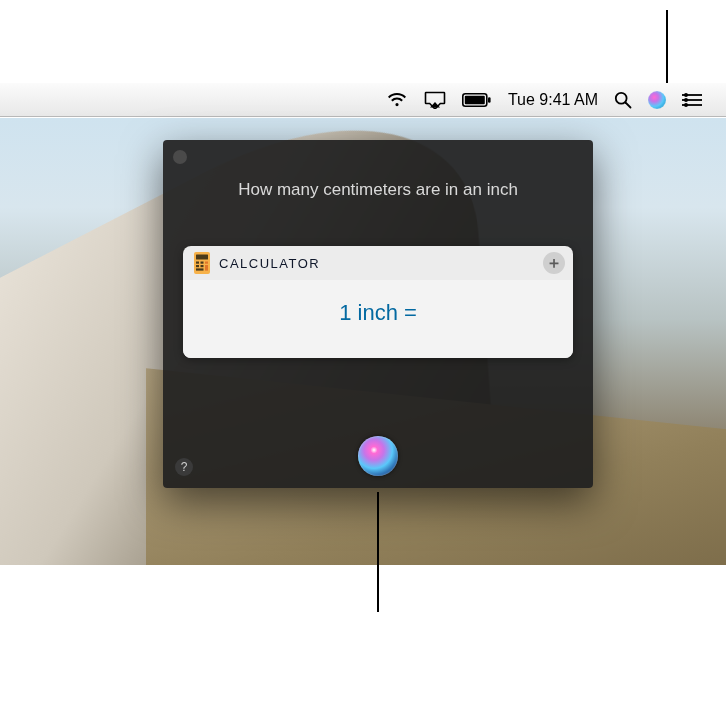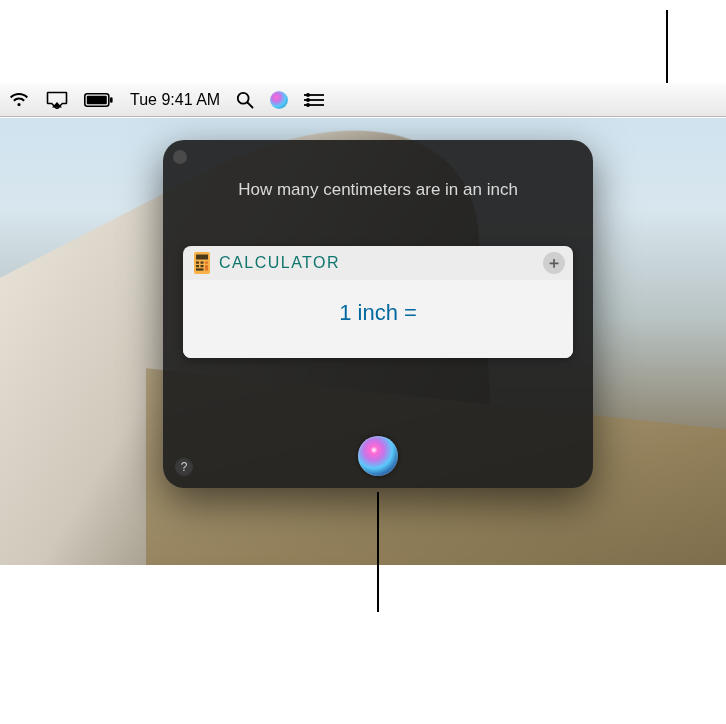--- a/index.html
+++ b/index.html
@@ -1,41 +1,41 @@
 <!DOCTYPE html>
 <html><head>
 <meta charset="utf-8">
 <style>
   html,body{margin:0;padding:0;width:726px;height:724px;background:#fff;font-family:-apple-system,"Helvetica Neue",Helvetica,Arial,sans-serif;overflow:hidden;}
   .canvas{position:relative;width:726px;height:724px;}
   
   .callout-line{position:absolute;background:#000;}
   
-  .menubar{position:absolute;top:83px;left:0;width:726px;height:34px;background:linear-gradient(#fbfbfb,#e8e8e8);border-bottom:1px solid #b8b8b8;display:flex;align-items:center;padding-right:16px;box-sizing:border-box;}
+  .menubar{position:absolute;top:83px;left:0;width:726px;height:34px;background:linear-gradient(#fbfbfb,#e8e8e8);border-bottom:1px solid #b8b8b8;display:flex;align-items:center;justify-content:flex-end;padding-right:16px;box-sizing:border-box;}
   .menubar .item{margin:0 8px;display:flex;align-items:center;justify-content:center;color:#000;}
   .menubar .item svg{display:block;}
   .menubar .datetime{font-size:16px;font-weight:500;margin:0 8px;color:#000;}
   .siri-orb{width:18px;height:18px;border-radius:50%;background:radial-gradient(circle at 35% 35%, #ff6ad5 0%, #c774e8 25%, #5ac8fa 55%, #34aadc 75%, #1c1c1c 100%);box-shadow:inset 0 0 1px rgba(255,255,255,0.6);}
   .siri-orb.big{width:40px;height:40px;background:radial-gradient(circle at 40% 35%, #ffffff 0%, #ff6ad5 10%, #c774e8 28%, #5ac8fa 52%, #2b6cb0 72%, #0a0a0a 100%);box-shadow:0 0 4px rgba(0,0,0,0.6),inset 0 0 2px rgba(255,255,255,0.5);}
   
   .desktop{position:absolute;top:118px;left:0;width:726px;height:447px;overflow:hidden;}
   .wallpaper{position:absolute;inset:0;background:
     linear-gradient(180deg,#cfe3ef 0%,#d8e6ee 20%,#b8c3c3 45%,#8e8673 70%,#6b5f48 100%);
   }
   .mountain{position:absolute;left:-40px;bottom:-30px;width:520px;height:430px;background:linear-gradient(135deg,#e9e3d9 0%, #cfc8bb 40%, #8b8270 70%, #5a533f 100%);transform:skewY(-24deg) rotate(-4deg);border-top-right-radius:260px 200px;filter:blur(0.3px);} 
   .mountain2{position:absolute;right:-120px;bottom:-140px;width:700px;height:300px;background:linear-gradient(160deg,#b9a884 0%, #91805a 40%, #5e4f32 100%);transform:skewY(6deg);filter:blur(0.6px);} 
   
-  .siri-window{position:absolute;left:163px;top:140px;width:430px;height:348px;border-radius:21px;background:rgba(30,30,30,0.92);box-shadow:0 14px 40px rgba(0,0,0,0.55);}
+  .siri-window{position:absolute;left:163px;top:140px;width:430px;height:348px;border-radius:4px;background:rgba(30,30,30,0.92);box-shadow:0 14px 40px rgba(0,0,0,0.55);}
   .siri-close{position:absolute;left:10px;top:10px;width:14px;height:14px;border-radius:50%;background:#4a4a4a;}
   .siri-help{position:absolute;left:12px;bottom:12px;width:18px;height:18px;border-radius:50%;background:#3a3a3a;color:#cfcfcf;font-size:12px;line-height:18px;text-align:center;}
   .siri-query{position:absolute;top:40px;left:0;right:0;padding:0 28px;text-align:center;color:#d9d9d9;font-size:17px;font-weight:400;}
   .result-card{position:absolute;left:20px;right:20px;top:106px;background:#ececec;border-radius:8px;box-shadow:0 2px 8px rgba(0,0,0,0.35);padding:0;overflow:hidden;}
   .result-header{display:flex;align-items:center;padding:6px 8px;border-bottom:0;}
   .calc-icon{width:22px;height:22px;margin-right:6px;display:flex;align-items:center;justify-content:center;}
-  .result-title{flex:1;font-size:16px;letter-spacing:1.5px;color:#0f766e;text-transform:uppercase;}
+  .result-title{flex:1;font-size:13px;letter-spacing:1.5px;color:#0f172a;text-transform:uppercase;}
   .add-btn{width:22px;height:22px;border-radius:50%;background:#cfcfcf;display:flex;align-items:center;justify-content:center;color:#5a5a5a;font-size:16px;font-weight:600;}
   .result-body{background:#f3f3f3;padding:20px 10px 28px;text-align:center;}
   .line1{color:#0369a1;font-size:22px;font-weight:300;margin-bottom:4px;}
   .line2{color:#444;font-size:28px;font-weight:300;}
   .listen-btn{position:absolute;left:50%;bottom:12px;transform:translateX(-50%);}
   
 </style>
 </head>
 <body>
 

